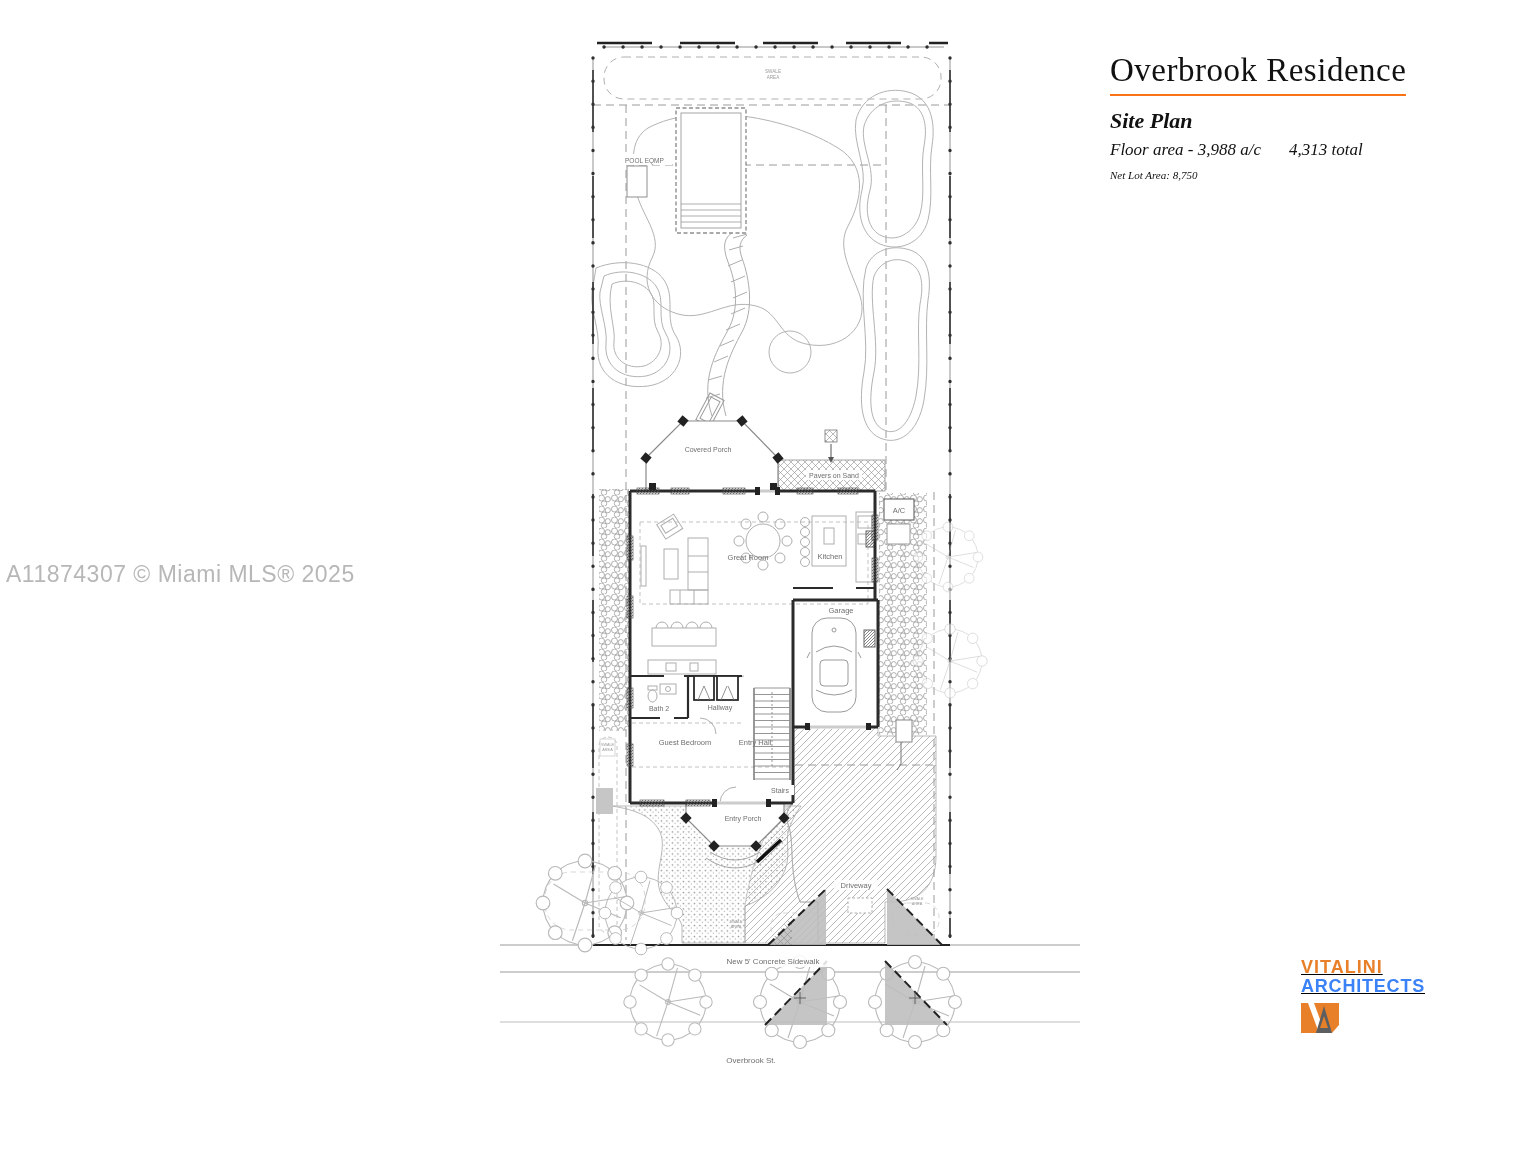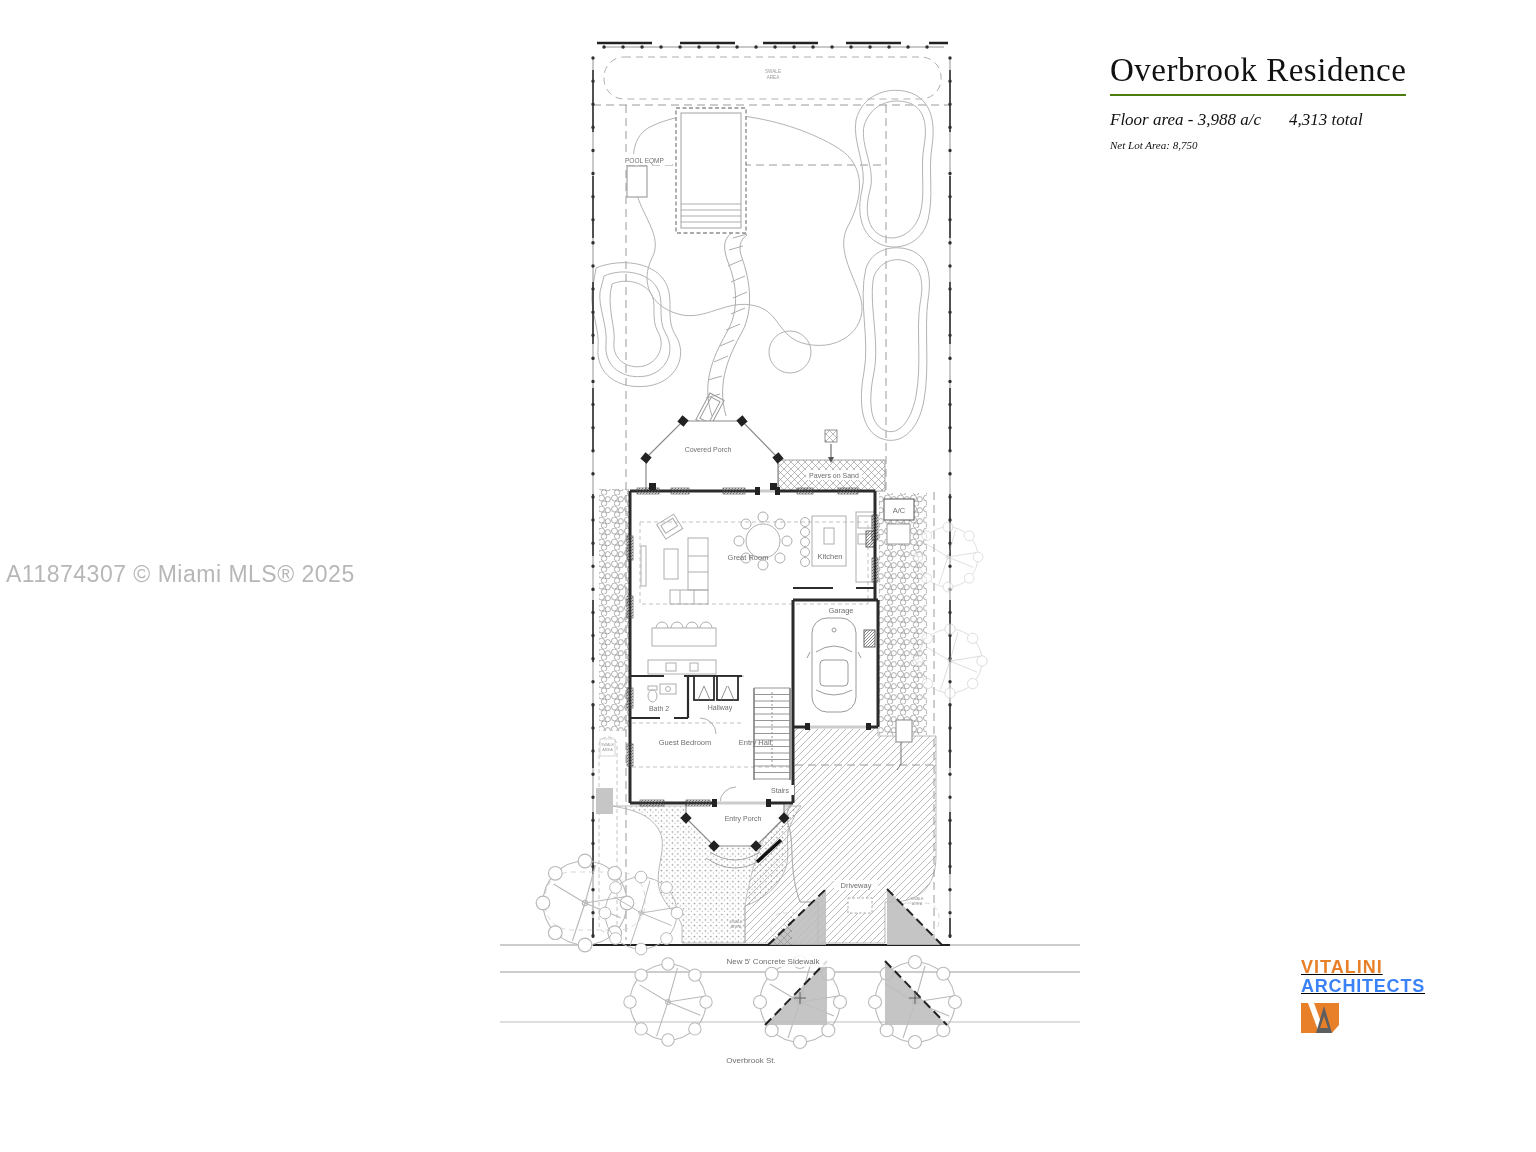--- a/index.html
+++ b/index.html
@@ -1,23 +1,23 @@
 <!DOCTYPE html>
 <html><head>
 <meta charset="utf-8">
 <style>
   html,body{margin:0;padding:0;background:#fff;}
   #canvas{position:relative;width:1536px;height:1152px;background:#ffffff;overflow:hidden;
           font-family:"Liberation Sans",sans-serif;}
   svg text{font-family:"Liberation Sans",sans-serif;}
   .titleblock{position:absolute;left:1110px;top:52px;color:#111;font-family:"Liberation Serif",serif;}
-  .tb-project{font-size:33px;letter-spacing:.5px;border-bottom:2px solid #4d7c0f;padding-bottom:5px;
+  .tb-project{font-size:33px;letter-spacing:.5px;border-bottom:2px solid #f97316;padding-bottom:5px;
               display:inline-block;white-space:nowrap;}
   .tb-sheet{font-size:22px;font-style:italic;font-weight:bold;margin-top:12px;}
-  .tb-info{font-size:17px;font-style:italic;margin-top:14px;}
+  .tb-info{font-size:17px;font-style:italic;margin-top:6px;}
   .tb-info2{font-size:11px;font-style:italic;margin-top:9px;}
   .tb-gap{display:inline-block;width:28px;}
   .watermark{position:absolute;left:6px;top:561px;font-size:23px;color:#b7b7b7;letter-spacing:.5px;}
   .logo{position:absolute;left:1301px;top:958px;line-height:1.05;text-decoration:underline;}
   .logo-name{font-size:18px;font-weight:bold;letter-spacing:1px;color:#e8802a;}
   .logo-type{font-size:18px;font-weight:bold;letter-spacing:.8px;color:#3b82f6;}
   .logo-mark{margin-top:7px;}
 </style>
 </head>
 <body>
@@ -343,20 +343,21 @@
   <text x="856" y="888" font-size="7.5">Driveway</text>
   <rect x="700" y="955" width="146" height="12" fill="#ffffff" fill-opacity="0.85"></rect>
   <text x="773" y="964" font-size="8">New 5' Concrete Sidewalk</text>
   <text x="751" y="1063" font-size="8">Overbrook St.</text>
 </g>
 </svg>
 
 
 <div class="titleblock">
   <div class="tb-project">Overbrook Residence</div>
+  <div class="tb-sheet">Site Plan</div>
   <div class="tb-info">
     <span>Floor area - 3,988 a/c</span><span class="tb-gap"></span><span>4,313 total</span>
   </div>
   <div class="tb-info2">Net Lot Area: 8,750</div>
 </div>
 
 
 <div class="watermark">A11874307 © Miami MLS® 2025</div>
 
 

